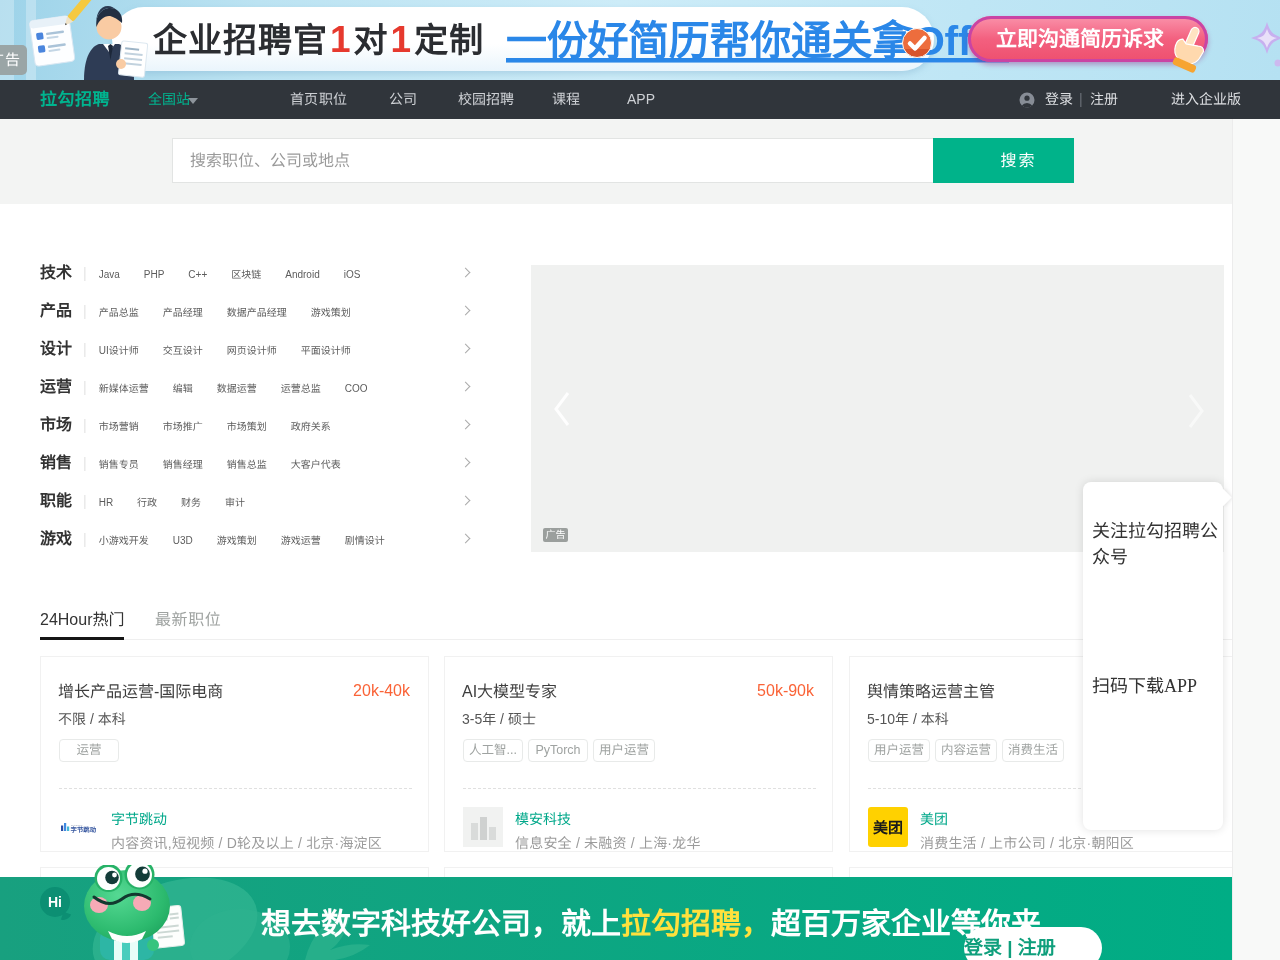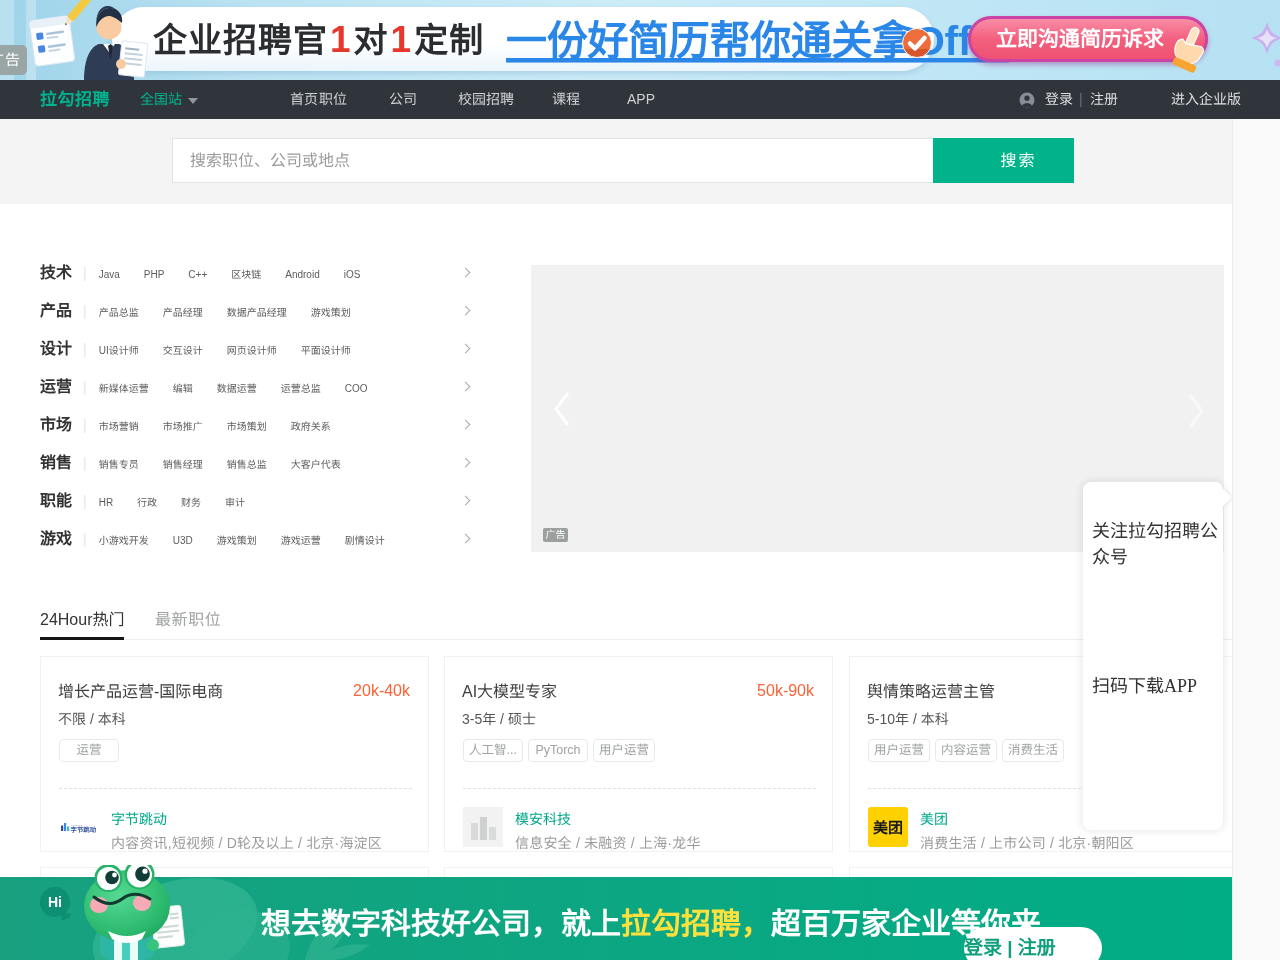--- a/index.html
+++ b/index.html
@@ -27,21 +27,21 @@
   box-shadow:0 0 0 3px #c944a4 inset, 0 3px 5px rgba(150,40,130,.4); z-index:3;}
 #pinkbtn .txt { position:absolute; left:26px; top:0; width:172px; height:46px; color:#fff; font-size:21px;
   font-weight:700; line-height:46px; text-align:center; letter-spacing:0; white-space:nowrap;}
 #hand { position:absolute; left:202px; top:10px; }
 #flower { position:absolute; left:1250px; top:22px; }
 #manart { position:absolute; left:24px; top:0px; z-index:4; }
 
 
 #nav { position:absolute; left:0; top:80px; width:1280px; height:39px; background:#30353b; }
 #nav .logo { position:absolute; left:40px; top:0; height:39px; line-height:39px; color:#00b48f; font-size:17px; font-weight:700; letter-spacing:0.5px;}
-#nav .city { position:absolute; left:140px; top:0; height:39px; line-height:39px; color:#00b48f; font-size:14px; }
+#nav .city { position:absolute; left:148px; top:0; height:39px; line-height:39px; color:#00b48f; font-size:14px; }
 #nav .caret { position:absolute; left:188px; top:18px; width:0; height:0; border:5px solid transparent; border-top:6px solid #8e959c; }
 #nav .item { position:absolute; top:0; height:39px; line-height:39px; color:#cdd0d4; font-size:14px; }
 #usericon { position:absolute; left:1019px; top:92px; z-index:2;}
 
 
 #searchsec { position:absolute; left:0; top:119px; width:1280px; height:85px; background:#f3f4f3; }
 #searchinput { position:absolute; left:172px; top:19px; width:761px; height:45px; background:#fff;
   border:1px solid #e2e4e3; border-right:none; color:#9a9a9a; font-size:16px; line-height:43px; padding-left:17px;}
 #searchbtn { position:absolute; left:933px; top:19px; width:141px; height:45px; background:#00b38a;
   color:#fff; font-size:16px; text-align:center; line-height:45px; letter-spacing:2px;padding-left:30px;}

